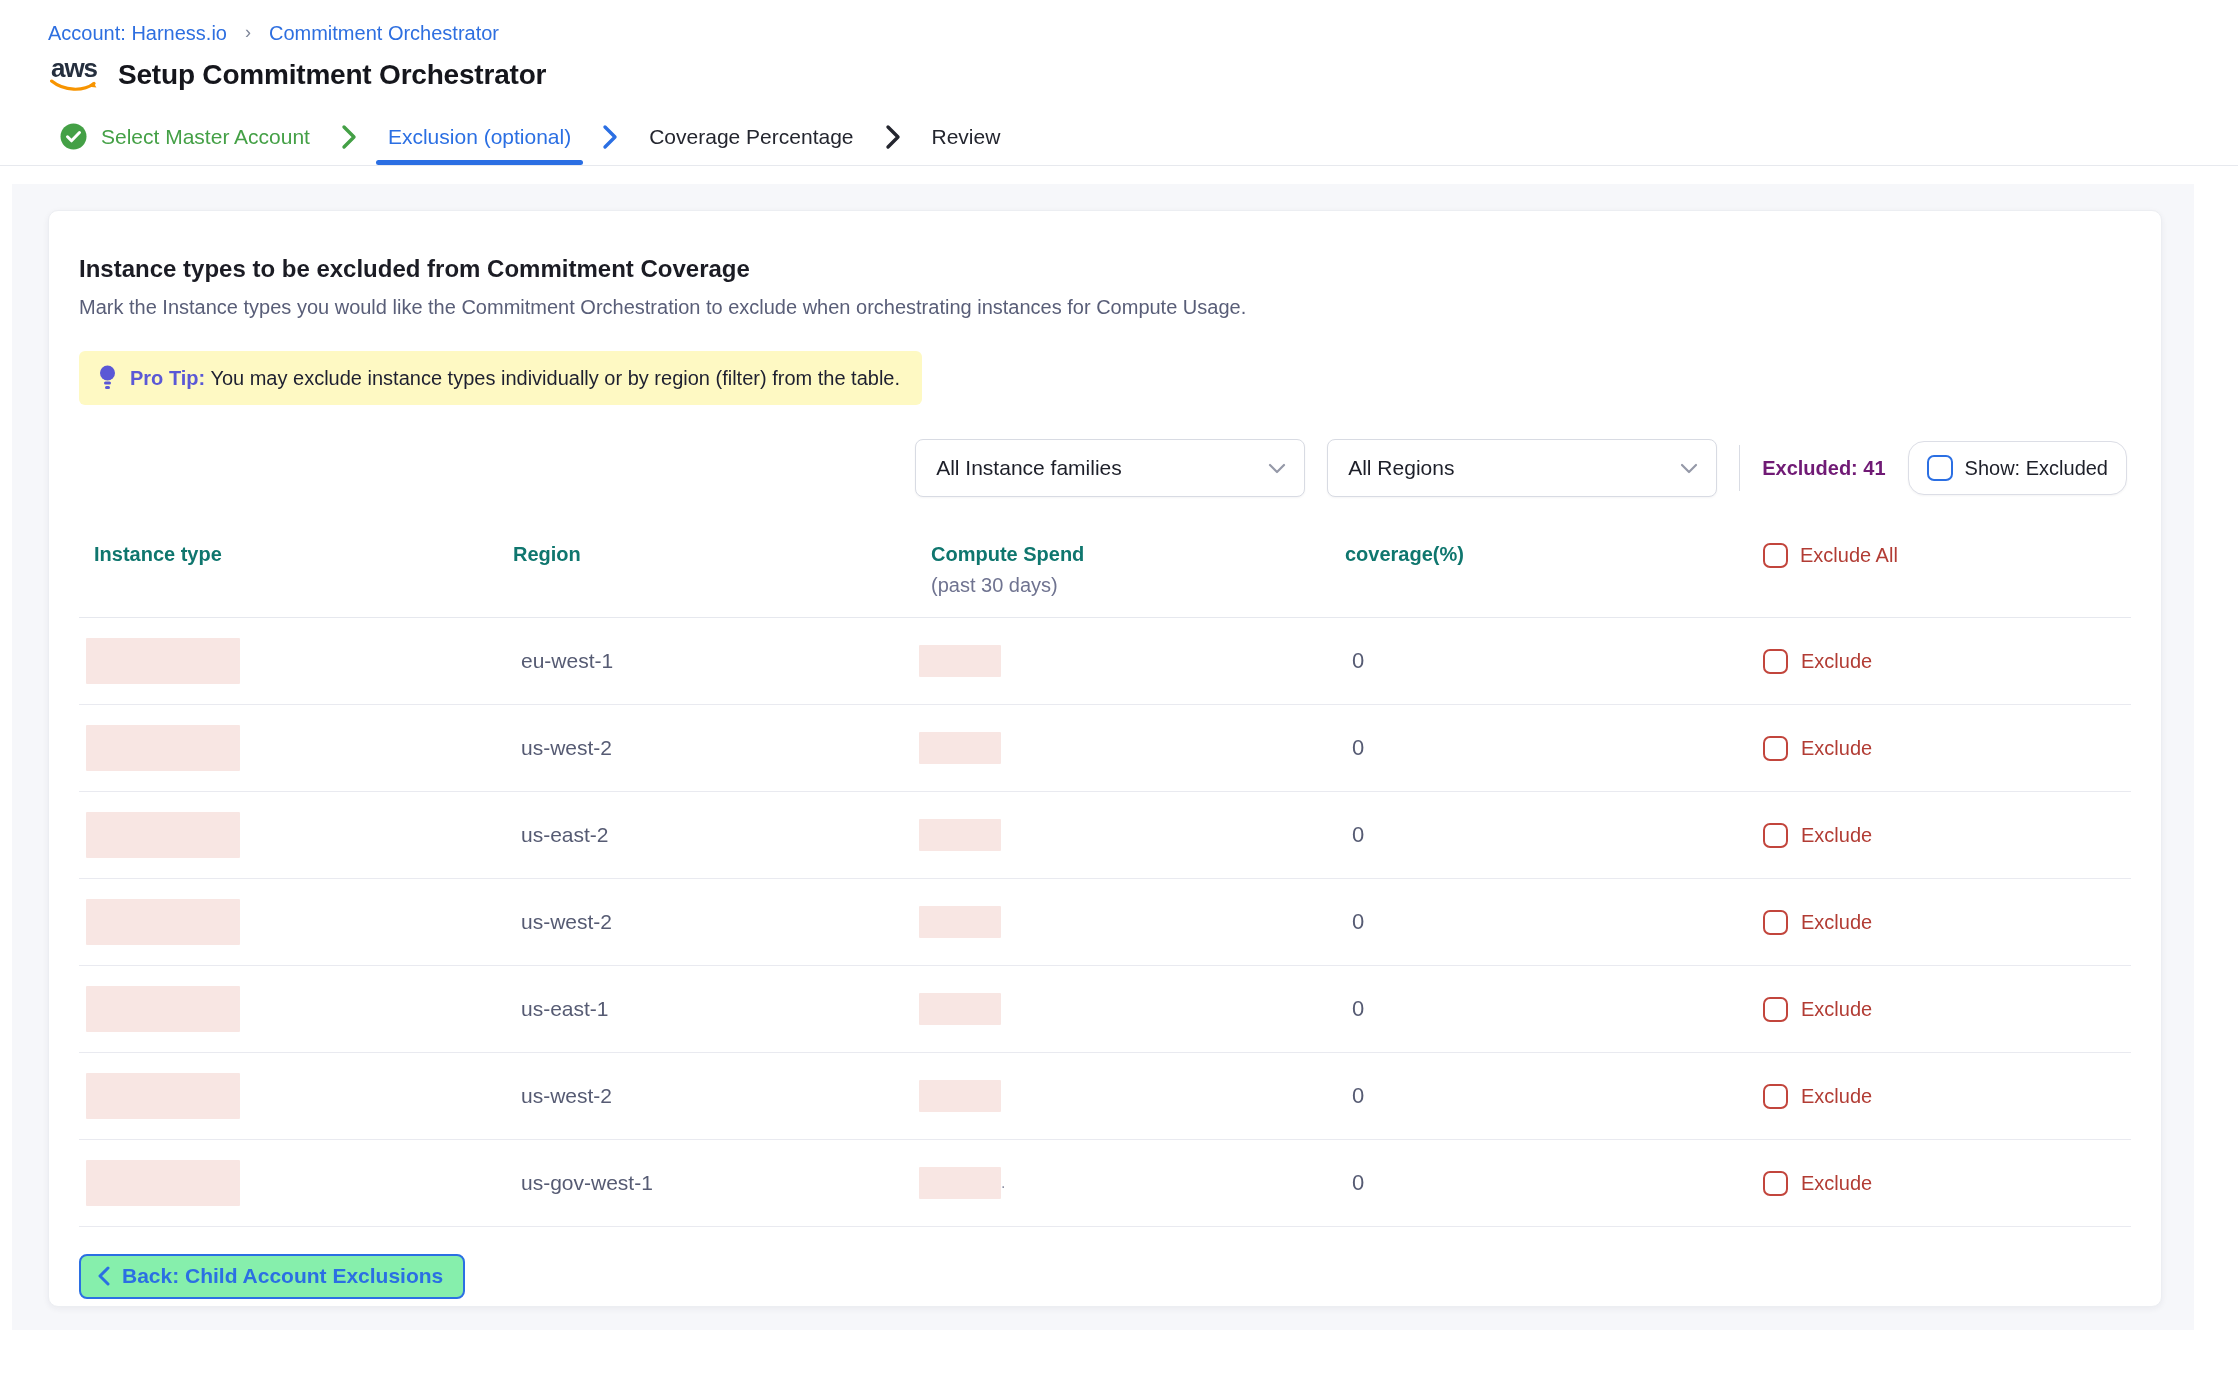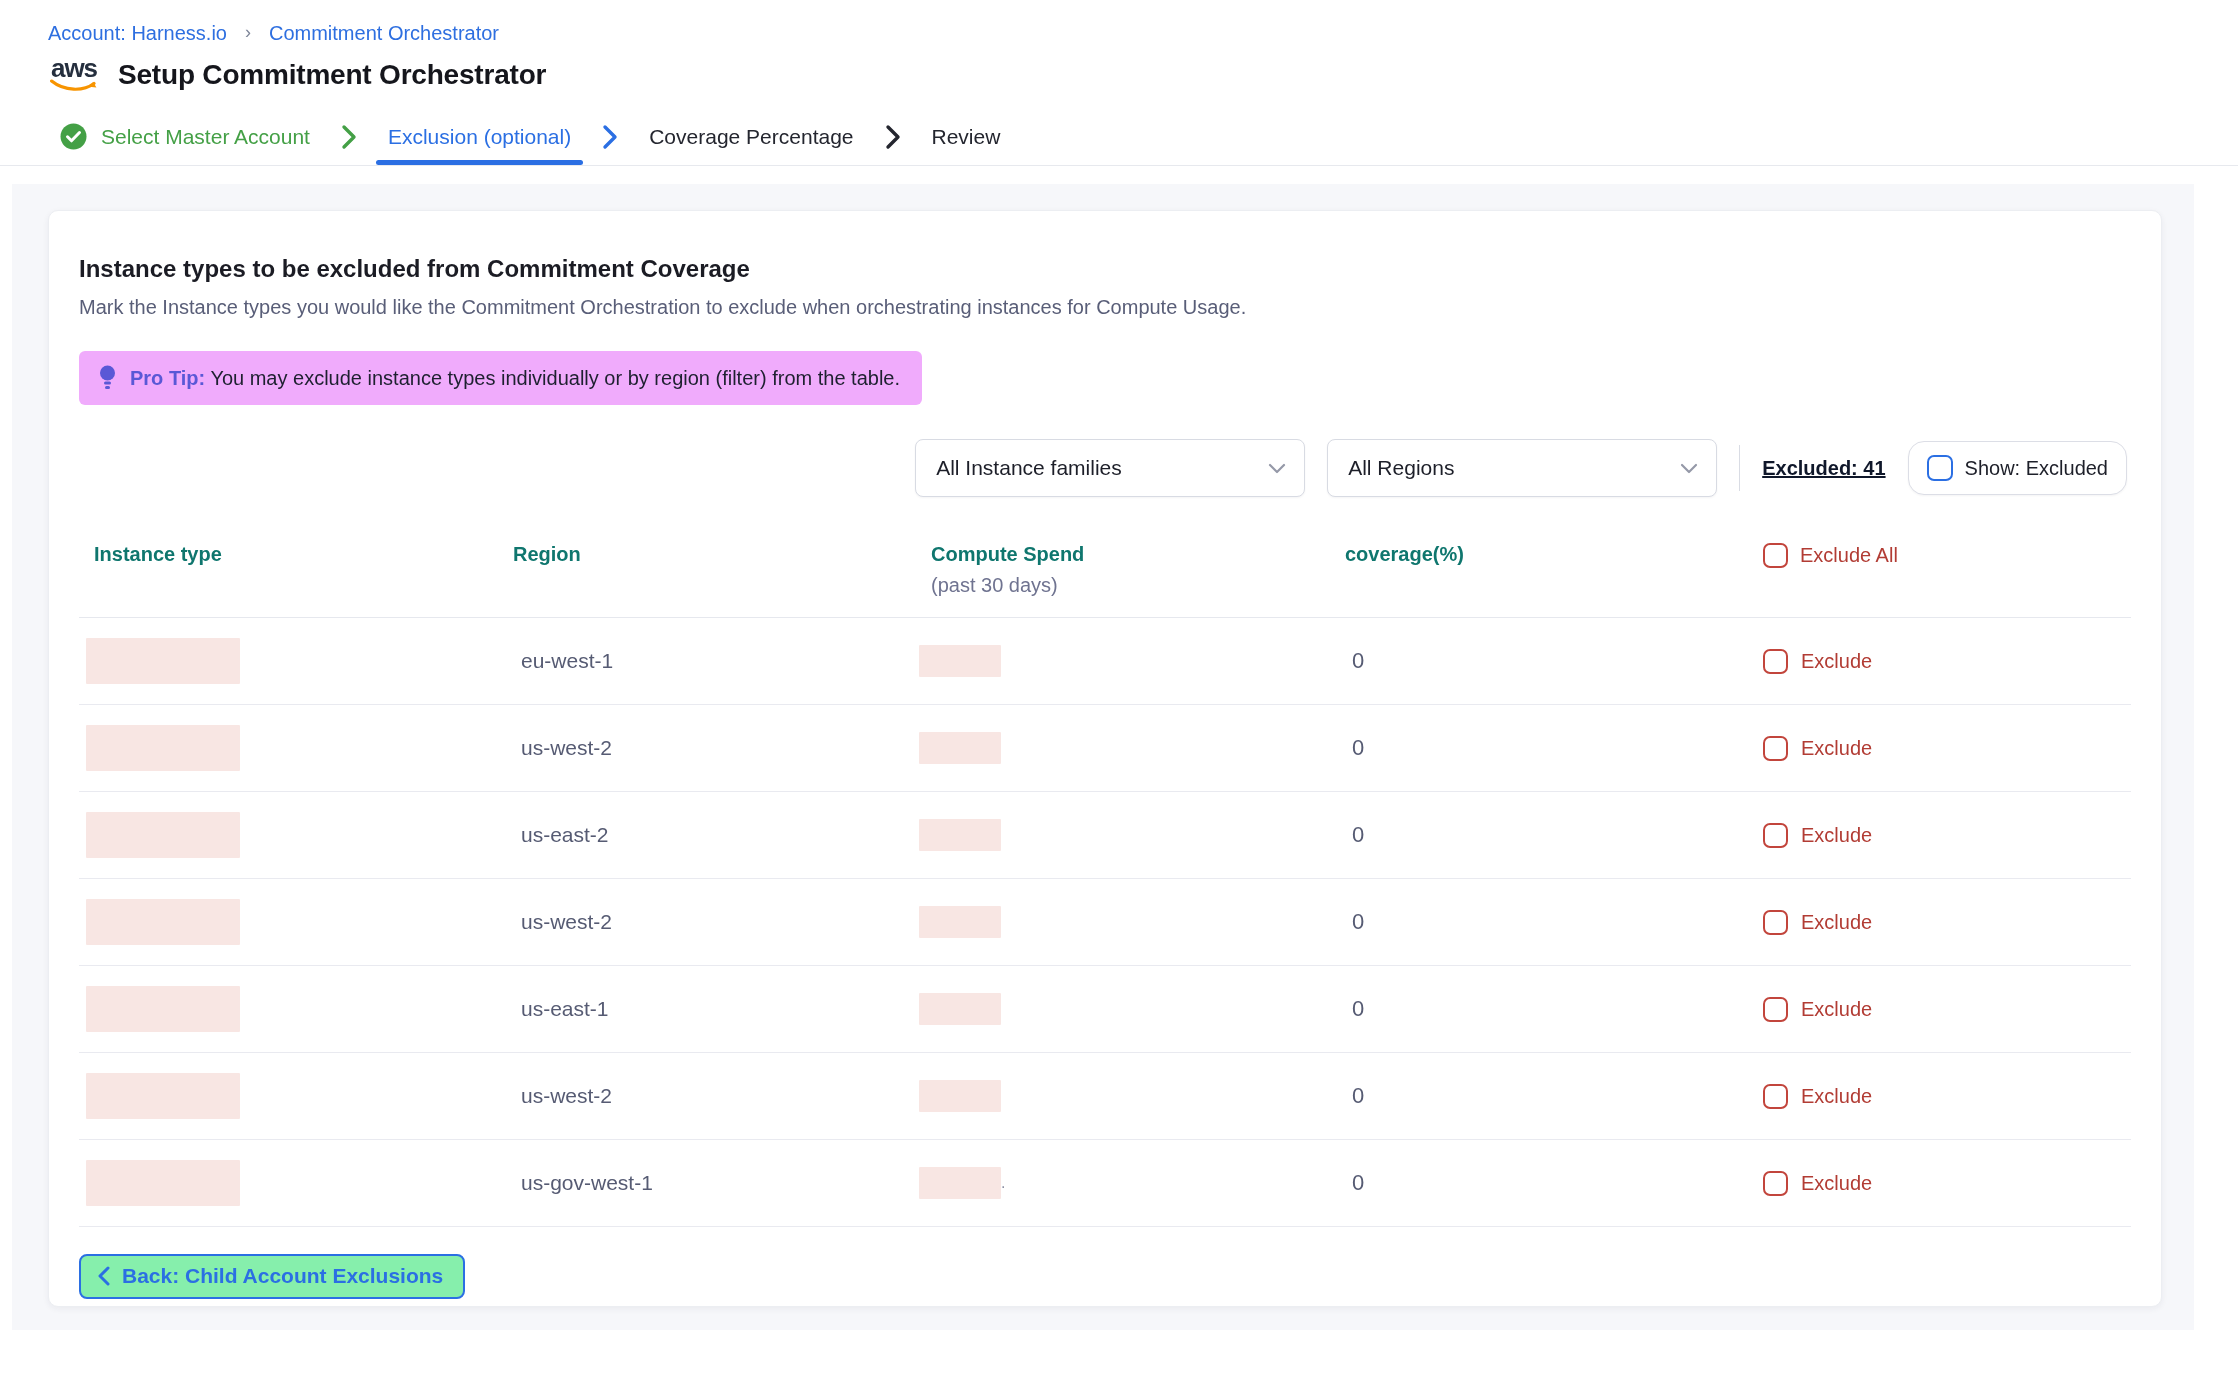--- a/index.html
+++ b/index.html
@@ -31,30 +31,30 @@
   
   .content { position:absolute; left:12px; top:184px; width:2182px; height:1146px; background:#f6f7fa; }
   .card { position:absolute; left:36px; top:26px; width:2114px; height:1097px;
     background:#fff; border-radius:10px; border:1px solid #eceef2;
     box-shadow:0 2px 6px rgba(40,41,61,0.06); padding:44px 30px 0 30px; }
 
   .card-title { font-size:24px; font-weight:bold; color:#1b1c24; }
   .card-subtitle { font-size:20px; color:#595e78; margin-top:13px; }
 
   .protip { display:inline-flex; align-items:center; gap:12px; margin-top:32px;
-    background:#f0abfc; border-radius:6px; padding:13px 22px 13px 18px; font-size:20px; color:#1e2030; }
+    background:#fef9c3; border-radius:6px; padding:13px 22px 13px 18px; font-size:20px; color:#1e2030; }
   .protip-label { color:#5a58d6; font-weight:bold; }
 
   
   .filter-row { display:flex; justify-content:flex-end; align-items:center; gap:22px; margin-top:34px; padding-right:4px; }
   .select-box { width:390px; height:58px; background:#fff; border:1px solid #d8dbe3; border-radius:8px;
     display:flex; align-items:center; justify-content:space-between; padding:0 18px 0 20px;
     font-size:21px; color:#1d1f29; box-shadow:0 1px 2px rgba(40,41,61,0.05); cursor:pointer; }
   .v-divider { width:1px; height:46px; background:#d9dce4; }
-  .excluded-count { font-size:20px; font-weight:bold; color:#0f172a; white-space:nowrap;text-decoration:underline; }
+  .excluded-count { font-size:20px; font-weight:bold; color:#701a75; white-space:nowrap; }
   .show-excluded { height:54px; border:1px solid #dcdee6; border-radius:16px; background:#fff;
     display:flex; align-items:center; gap:12px; padding:16px 18px; font-size:20px; color:#1d1f29;
     box-shadow:0 1px 2px rgba(40,41,61,0.05); cursor:pointer; }
 
   
   .cb { display:inline-block; border-radius:7px; background:#fff; cursor:pointer; flex:none; }
   .cb-blue { width:26px; height:26px; border:2px solid #2b6fe3; }
   .cb-red { width:25px; height:25px; border:2px solid #c2453c; }
 
   

